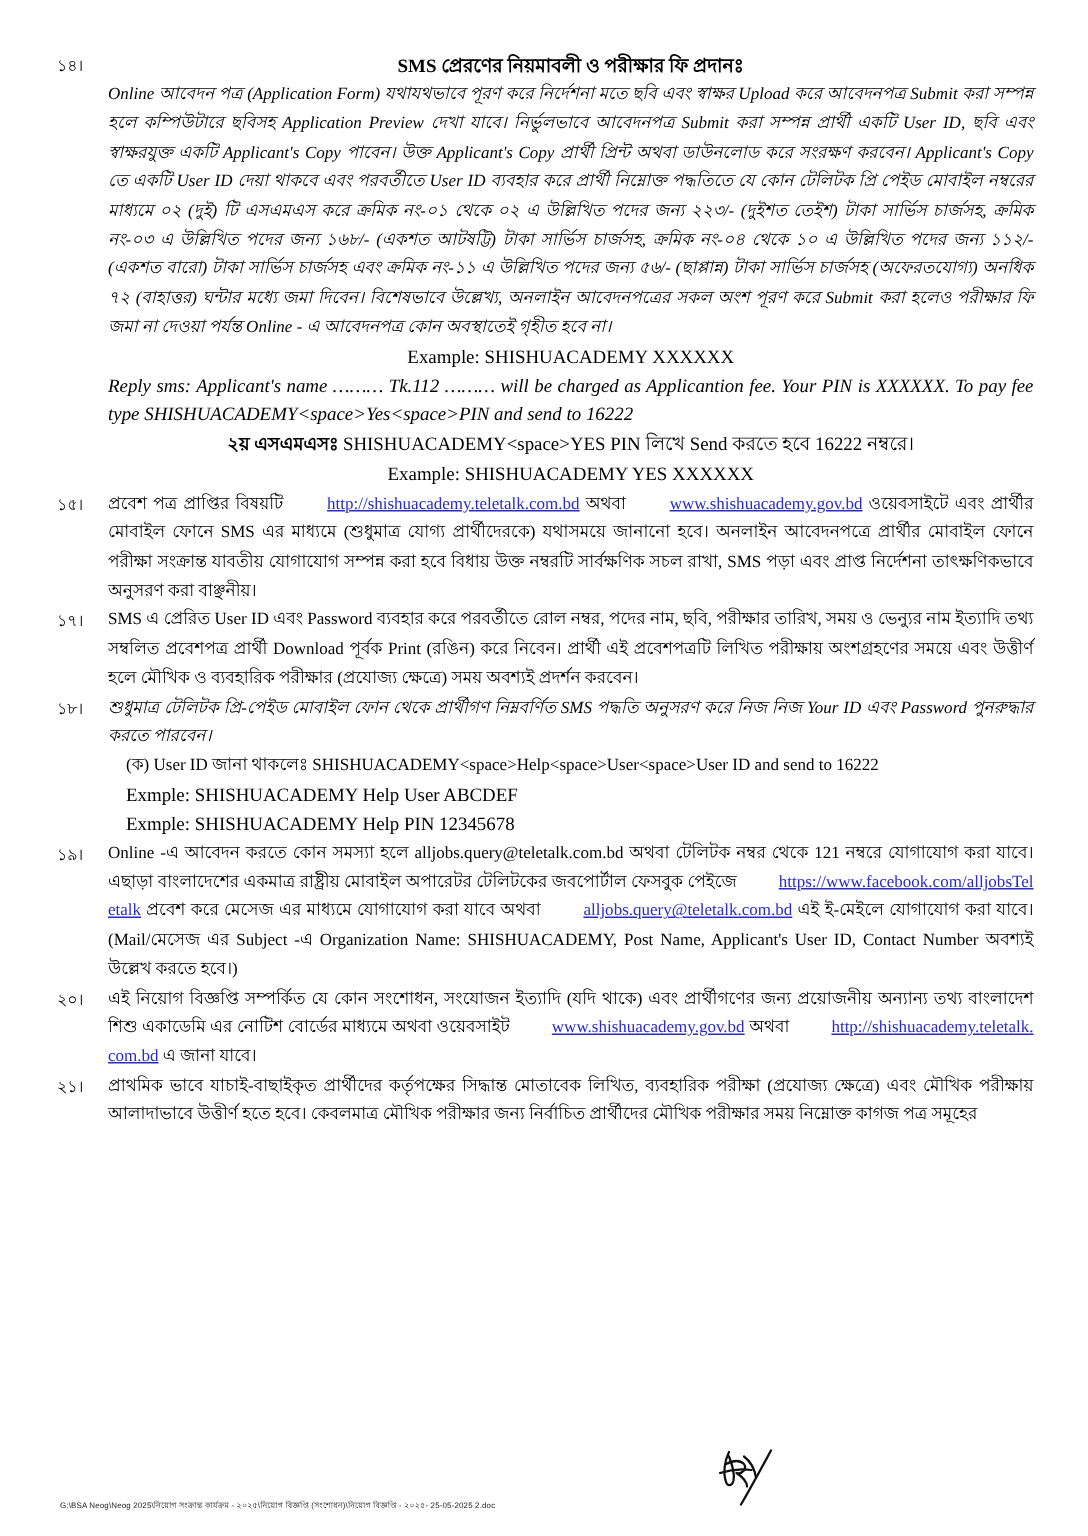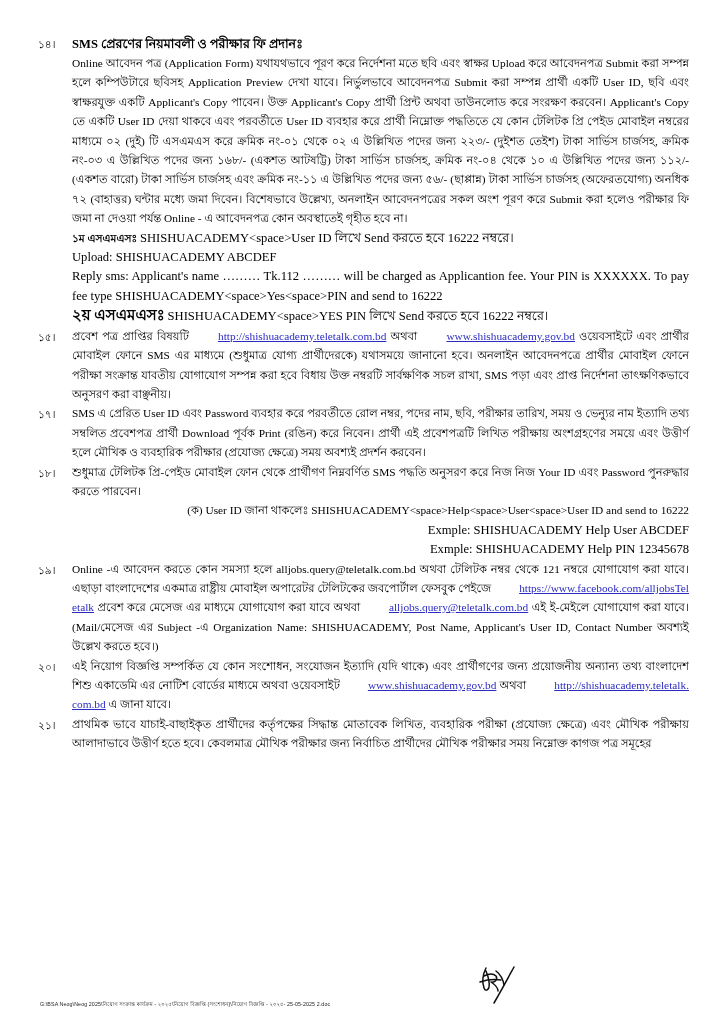--- a/index.html
+++ b/index.html
@@ -50,28 +50,28 @@
     text-align: justify;
     text-justify: inter-word;
   }
 
   .heading {
     font-weight: bold;
     font-size: 12.6px;
     line-height: 20px;
   }
   .big { font-size: 12.6px; }
-  .para { margin: 0; }
+  .para { margin: 0; font-style: italic; }
 
   
   .sub {
-    text-align: right;
+    text-align: left;
     padding-left: 12px;
   }
-  .block-left { text-align: left; }
+  .block-left { text-align: center; }
 
   a.lnk, .lnk {
     color: #2b2bc4;
     text-decoration: underline;
     word-break: break-all;
     padding-left: 25px;
   }
   .lnk-plain {
     color: #000000;
     text-decoration: none;
@@ -103,28 +103,28 @@
 
   <div class="doc-body">
 
     <div class="clause">
       <div class="clause-num">১৪।</div>
       <div class="clause-body">
         <div class="heading block-left">SMS প্রেরণের নিয়মাবলী ও পরীক্ষার ফি প্রদানঃ</div>
 
         <div class="para">Online আবেদন পত্র (Application Form) যথাযথভাবে পূরণ করে নির্দেশনা মতে ছবি এবং স্বাক্ষর Upload করে আবেদনপত্র Submit করা সম্পন্ন হলে কম্পিউটারে ছবিসহ Application Preview দেখা যাবে। নির্ভুলভাবে আবেদনপত্র Submit করা সম্পন্ন প্রার্থী একটি User ID, ছবি এবং স্বাক্ষরযুক্ত একটি Applicant's Copy পাবেন। উক্ত Applicant's Copy প্রার্থী প্রিন্ট অথবা ডাউনলোড করে সংরক্ষণ করবেন। Applicant's Copy তে একটি User ID দেয়া থাকবে এবং পরবর্তীতে User ID ব্যবহার করে প্রার্থী নিম্নোক্ত পদ্ধতিতে যে কোন টেলিটক প্রি পেইড মোবাইল নম্বরের মাধ্যমে ০২ (দুই) টি এসএমএস করে ক্রমিক নং-০১ থেকে ০২ এ উল্লিখিত পদের জন্য ২২৩/- (দুইশত তেইশ) টাকা সার্ভিস চার্জসহ, ক্রমিক নং-০৩ এ উল্লিখিত পদের জন্য ১৬৮/- (একশত আটষট্টি) টাকা সার্ভিস চার্জসহ, ক্রমিক নং-০৪ থেকে ১০ এ উল্লিখিত পদের জন্য ১১২/- (একশত বারো) টাকা সার্ভিস চার্জসহ এবং ক্রমিক নং-১১ এ উল্লিখিত পদের জন্য ৫৬/- (ছাপ্পান্ন) টাকা সার্ভিস চার্জসহ (অফেরতযোগ্য) অনধিক ৭২ (বাহাত্তর) ঘন্টার মধ্যে জমা দিবেন। বিশেষভাবে উল্লেখ্য, অনলাইন আবেদনপত্রের সকল অংশ পূরণ করে Submit করা হলেও পরীক্ষার ফি জমা না দেওয়া পর্যন্ত Online - এ আবেদনপত্র কোন অবস্থাতেই গৃহীত হবে না।</div>
 
-        <div class="block-left"><span style="font-weight:bold;font-size:10.6px;">১ম এসএমএসঃ</span> <span class="big">SHISHUACADEMY&lt;space&gt;User ID লিখে Send করতে হবে 16222 নম্বরে।</span></div>
 
-        <div class="block-left big">Upload: SHISHUACADEMY ABCDEF</div>
+        <div class="block-left big">Example: SHISHUACADEMY XXXXXX</div>
 
         <div class="para big">Reply sms: Applicant's name ……… Tk.112 ……… will be charged as Applicantion fee. Your PIN is XXXXXX. To pay fee type SHISHUACADEMY&lt;space&gt;Yes&lt;space&gt;PIN and send to 16222</div>
 
-        <div class="block-left"><span style="font-weight:bold;font-size:15px;">২য় এসএমএসঃ</span> <span class="big">SHISHUACADEMY&lt;space&gt;YES PIN লিখে Send করতে হবে 16222 নম্বরে।</span></div>
+        <div class="block-left"><span style="font-weight:bold;font-size:12px;">২য় এসএমএসঃ</span> <span class="big">SHISHUACADEMY&lt;space&gt;YES PIN লিখে Send করতে হবে 16222 নম্বরে।</span></div>
 
+        <div class="block-left big">Example: SHISHUACADEMY YES XXXXXX</div>
 
       </div>
     </div>
 
     <div class="clause">
       <div class="clause-num">১৫।</div>
       <div class="clause-body">
         <span>প্রবেশ পত্র প্রাপ্তির বিষয়টি</span>
         <span class="lnk">http://shishuacademy.teletalk.com.bd</span>
         <span>অথবা</span>

